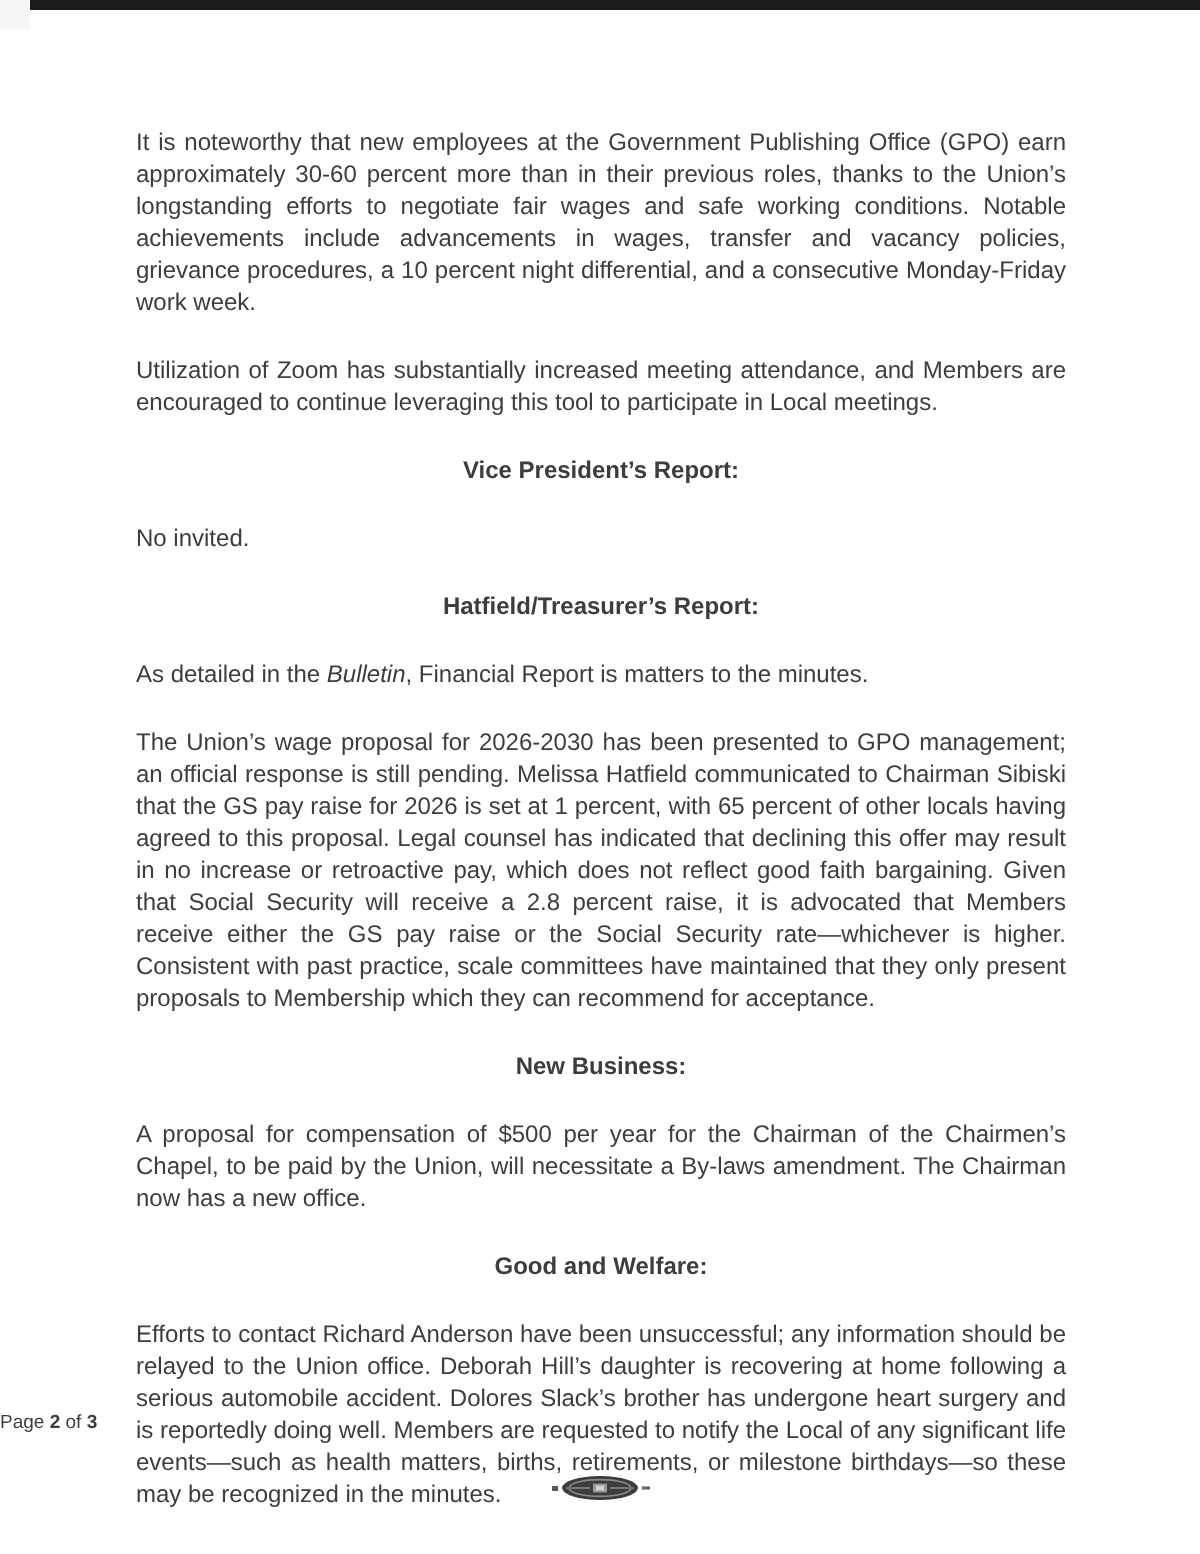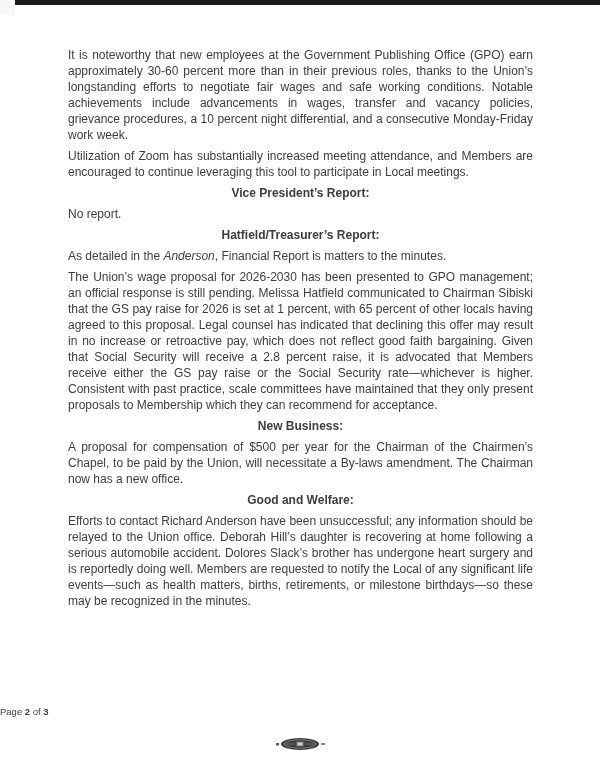--- a/index.html
+++ b/index.html
@@ -32,21 +32,21 @@
     height: 15px;
     background: #f7f7f7;
   }
   .doc-body {
     position: absolute;
     top: 45px;
     left: 68px;
     width: 465px;
   }
   .doc-body p, .doc-body h3 {
-    margin: 2px 0 5px 0;
+    margin: 18px 0 5px 0;
     font-size: 12px;
     line-height: 16px;
     font-weight: normal;
   }
   .doc-body p {
     text-align: justify;
     text-justify: inter-word;
   }
   .doc-body h3 {
     font-weight: bold;
@@ -79,25 +79,25 @@
 <div class="sheet">
 
   <div class="scan-edge-bar"></div>
   <div class="scan-corner"></div>
 
   <div class="doc-body">
     <p>It is noteworthy that new employees at the Government Publishing Office (GPO) earn approximately 30-60 percent more than in their previous roles, thanks to the Union’s longstanding efforts to negotiate fair wages and safe working conditions. Notable achievements include advancements in wages, transfer and vacancy policies, grievance procedures, a 10 percent night differential, and a consecutive Monday-Friday work week.</p>
     <p>Utilization of Zoom has substantially increased meeting attendance, and Members are encouraged to continue leveraging this tool to participate in Local meetings.</p>
 
     <h3>Vice President’s Report:</h3>
-    <p>No report.</p>
+    <p>No invited.</p>
 
     <h3>Hatfield/Treasurer’s Report:</h3>
     <p>
-      <span>As detailed in the </span><span class="italic">Anderson</span><span>, Financial Report is matters to the minutes.</span>
+      <span>As detailed in the </span><span class="italic">Bulletin</span><span>, Financial Report is matters to the minutes.</span>
     </p>
 
     <p>The Union’s wage proposal for 2026-2030 has been presented to GPO management; an official response is still pending. Melissa Hatfield communicated to Chairman Sibiski that the GS pay raise for 2026 is set at 1 percent, with 65 percent of other locals having agreed to this proposal. Legal counsel has indicated that declining this offer may result in no increase or retroactive pay, which does not reflect good faith bargaining. Given that Social Security will receive a 2.8 percent raise, it is advocated that Members receive either the GS pay raise or the Social Security rate—whichever is higher. Consistent with past practice, scale committees have maintained that they only present proposals to Membership which they can recommend for acceptance.</p>
 
     <h3>New Business:</h3>
     <p>A proposal for compensation of $500 per year for the Chairman of the Chairmen’s Chapel, to be paid by the Union, will necessitate a By-laws amendment. The Chairman now has a new office.</p>
 
     <h3>Good and Welfare:</h3>
     <p>Efforts to contact Richard Anderson have been unsuccessful; any information should be relayed to the Union office. Deborah Hill’s daughter is recovering at home following a serious automobile accident. Dolores Slack’s brother has undergone heart surgery and is reportedly doing well. Members are requested to notify the Local of any significant life events—such as health matters, births, retirements, or milestone birthdays—so these may be recognized in the minutes.</p>
   </div>

